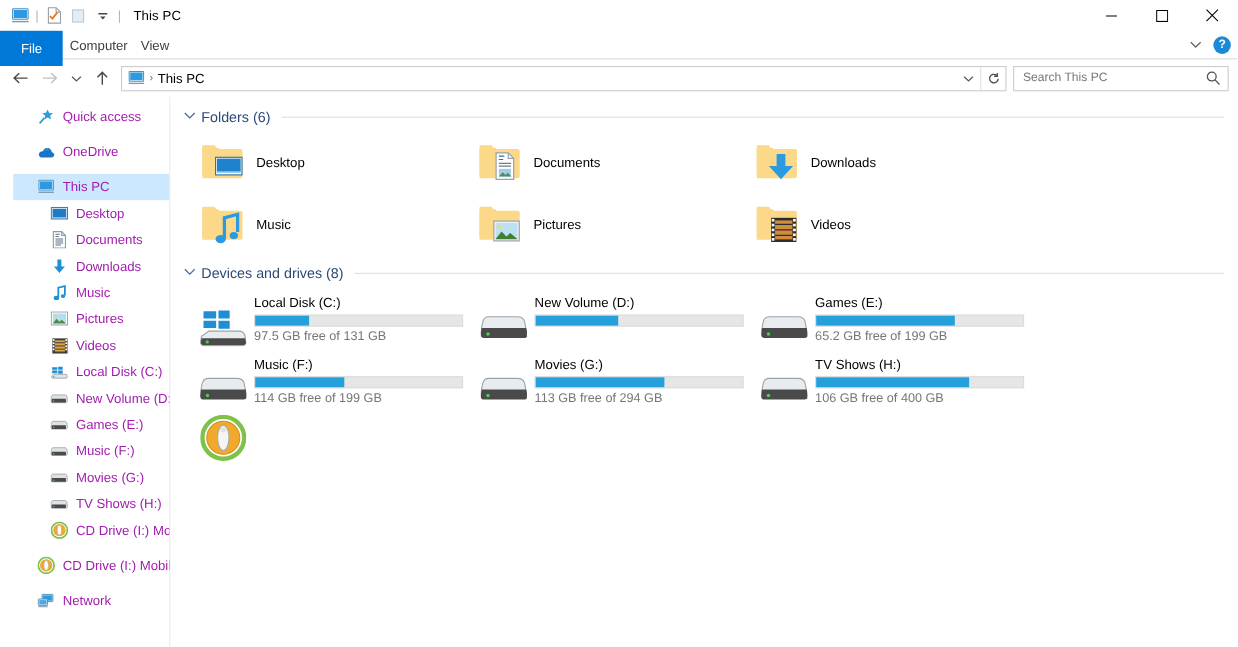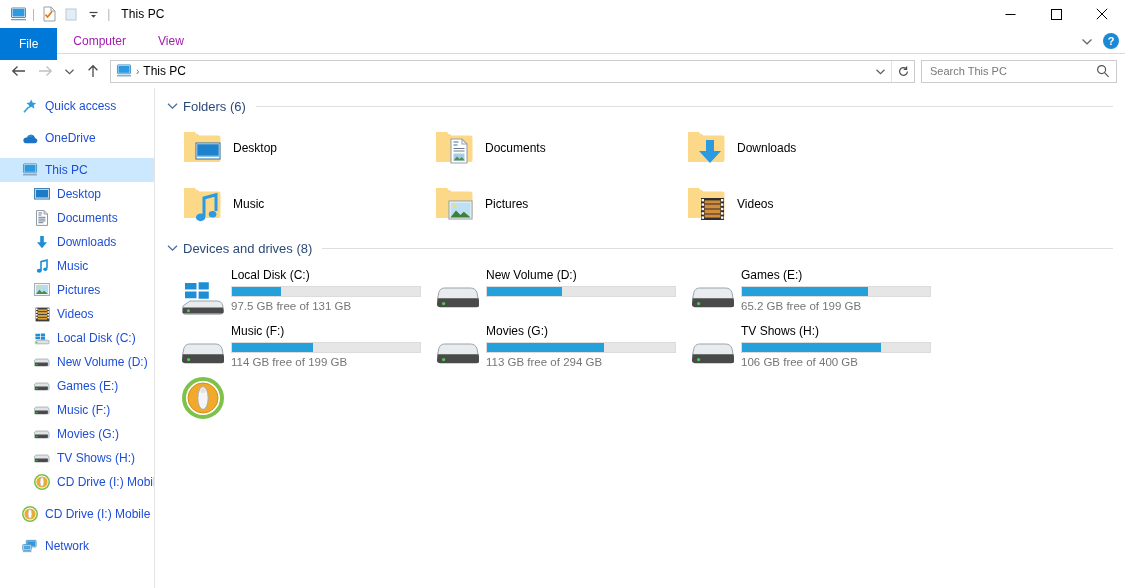--- a/index.html
+++ b/index.html
@@ -22,22 +22,22 @@
   .win-title { font-size: 12px; color: #000; margin-left: 8px; letter-spacing: .1px; }
   .wincontrols { position: absolute; right: 0; top: 0; display: flex; height: 28px; }
   .wc { width: 46px; height: 28px; display: flex; align-items: center; justify-content: center; }
 
   
   .tabstrip {
     height: 26px; display: flex; align-items: stretch;
     background: #fff; border-bottom: 1px solid #dadada; position: relative;
   }
   .tab {
-    display: flex; align-items: center; padding: 0 16px;
-    font-size: 12px; color: #a21caf; cursor: default;
+    display: flex; align-items: center; padding: 0 6px;
+    font-size: 12px; color: #404040; cursor: default;
   }
   .tab.file { background: #0078d7; color: #fff; padding: 16px 19px; }
   .ribbon-right { position: absolute; right: 6px; top: 0; height: 26px; display: flex; align-items: center; gap: 10px; }
   .help-btn {
     width: 16px; height: 16px; border-radius: 50%; background: #1b8ad4;
     color: #fff; font-size: 11px; font-weight: bold;
     display: flex; align-items: center; justify-content: center;
   }
 
   
@@ -62,21 +62,21 @@
   
   .body { display: flex; height: 517px; }
 
   
   .sidebar {
     width: 155px; background: #fff; border-right: 1px solid #e4e4e4;
     padding-top: 6px; overflow: hidden; flex-shrink: 0;
   }
   .nav-item {
     height: 24px; display: flex; align-items: center;
-    font-size: 12px; color: #1d4ed8; white-space: nowrap; cursor: default;
+    font-size: 12px; color: #a21caf; white-space: nowrap; cursor: default; margin-left: 12px;
   }
   .nav-item.selected { background: #cce8ff; }
   .nav-ico { width: 16px; height: 16px; margin-right: 7px; flex-shrink: 0; display: flex; align-items: center; justify-content: center; }
   .nav-l0 { padding-left: 22px; }
   .nav-l1 { padding-left: 34px; }
   .nav-gap { height: 8px; }
 
   
   .content { flex: 1; background: #fff; padding: 8px 12px 0 12px; overflow: hidden; }
   .grouphdr { display: flex; align-items: center; height: 20px; margin-bottom: 4px; }

